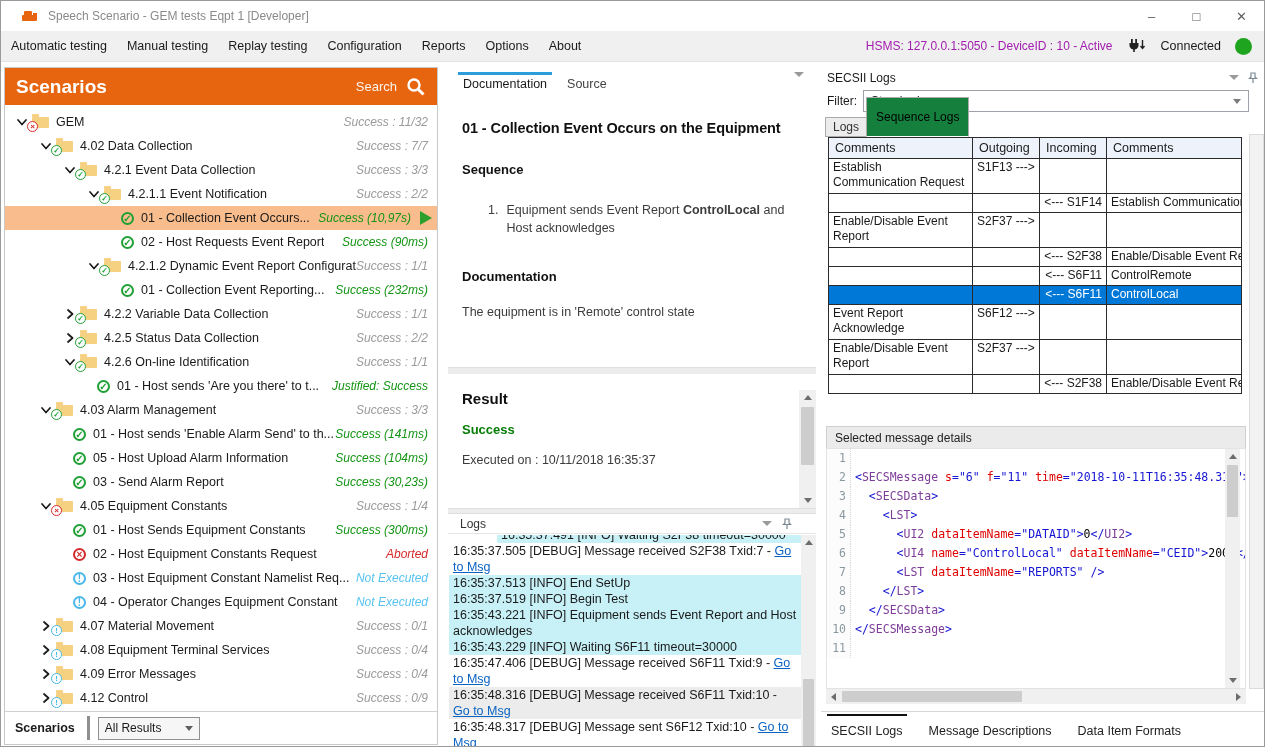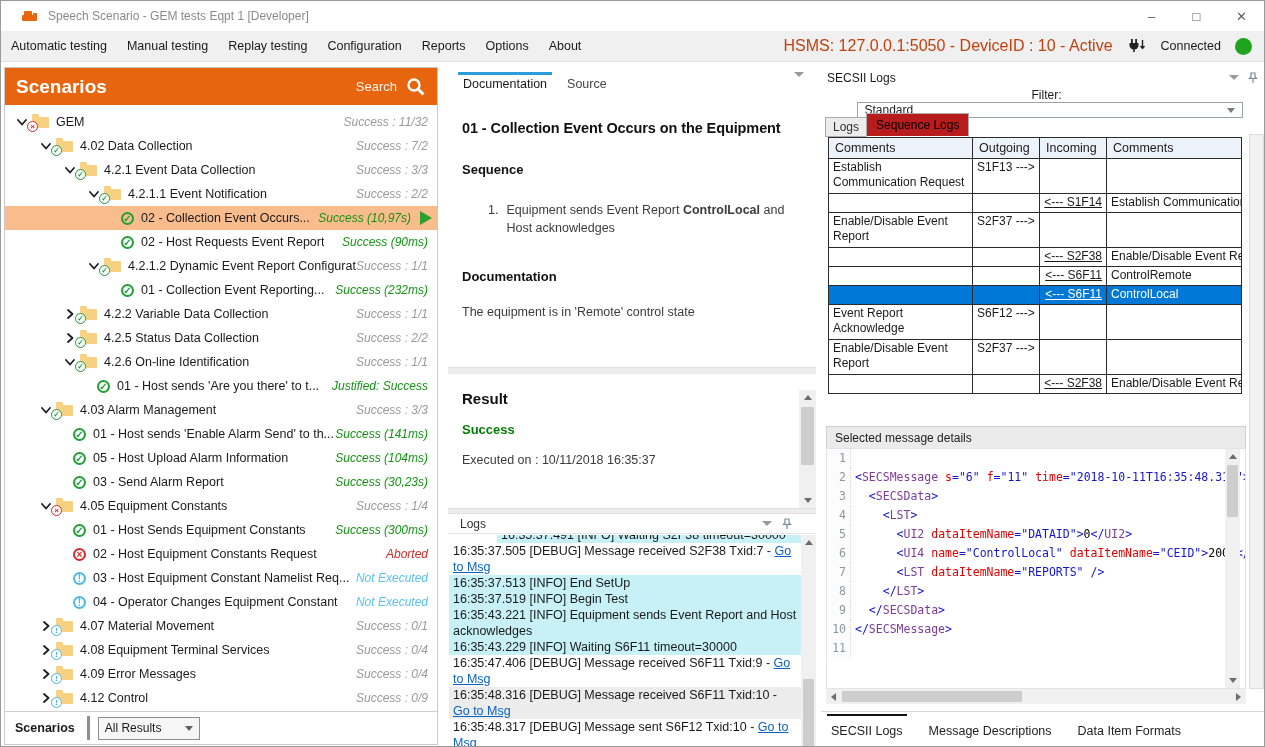--- a/index.html
+++ b/index.html
@@ -15,21 +15,21 @@
   .title-text{margin-left:9px;font-size:12px;color:#8a8a8a;}
   .winbtns{margin-left:auto;display:flex;height:30px;}
   .winbtn{width:45px;height:30px;display:flex;align-items:center;justify-content:center;
           color:#5f5f5f;font-size:13px;}
 
   
   .menubar{position:absolute;left:0;top:30px;width:100%;height:31px;background:#f0f0f0;
            display:flex;align-items:center;border-bottom:1px solid #e3e3e3;}
   .menu-item{padding:0 10px;font-size:12.5px;color:#1a1a1a;line-height:31px;}
   .menu-right{margin-left:auto;display:flex;align-items:center;gap:14px;padding-right:12px;}
-  .hsms{font-size:16px;color:#c2410c;}
+  .hsms{font-size:12px;color:#a21caf;}
   .connected-label{font-size:12.5px;color:#1a1a1a;}
   .conn-dot{width:17px;height:17px;border-radius:50%;background:#1fa41f;flex:none;}
 
   
   .left-panel{position:absolute;left:3px;top:66px;width:434px;height:678px;
               border:1px solid #c9c9c9;background:#fff;display:flex;flex-direction:column;}
   .scen-header{height:37px;background:#e8650f;display:flex;align-items:center;flex:none;}
   .scen-title{color:#fff;font-size:19px;font-weight:bold;margin-left:11px;}
   .scen-search-label{margin-left:auto;color:rgba(255,255,255,.92);font-size:13px;}
   .scen-search-icon{margin:0 10px 0 8px;flex:none;}
@@ -115,40 +115,40 @@
   .arr.lf{border-top:4px solid transparent;border-bottom:4px solid transparent;border-right:5px solid #6d6d6d;}
   .arr.rt{border-top:4px solid transparent;border-bottom:4px solid transparent;border-left:5px solid #6d6d6d;}
   .sb-thumb{position:absolute;left:2px;right:2px;background:#cdcdcd;border-radius:1px;}
   .sb-thumb.h{top:2px;bottom:2px;left:auto;right:auto;}
 
   
   .right-panel{position:absolute;left:820px;top:66px;width:445px;height:678px;background:#fff;}
   .sec-header{height:21px;display:flex;align-items:center;font-size:12px;color:#1a1a1a;
               padding-left:6px;}
   .sec-hicons{margin-left:auto;display:flex;align-items:center;gap:9px;padding-right:8px;}
-  .filter-row{height:26px;display:flex;align-items:center;padding-left:6px;flex-direction:column;}
+  .filter-row{height:26px;display:flex;align-items:center;padding-left:6px;}
   .filter-label{font-size:12px;}
   .filter-combo{margin-left:6px;width:386px;height:22px;border:1px solid #9da2a8;background:#fff;
                 display:flex;align-items:center;font-size:12px;padding:0 7px;}
   .filter-combo .carrow{margin-left:auto;border-top-color:#7b7b7b;}
   .sec-tabs{display:flex;align-items:flex-end;height:23px;padding-left:4px;}
   .sec-tab{font-size:12px;border:1px solid #ababab;background:#ececec;padding:2px 7px;
            margin-right:-1px;color:#333;}
-  .sec-tab.active{background:#b91c1c;border-bottom-color:#fff;padding:4px 9px;position:relative;z-index:2;color:#000;}
+  .sec-tab.active{background:#15803d;border-bottom-color:#fff;padding:12px 9px;position:relative;z-index:2;color:#000;}
   .seq-table{position:absolute;left:7px;top:70px;width:414px;border-collapse:collapse;
              border:1px solid #3e6da8;table-layout:fixed;font-size:12px;}
   .seq-table th{background:#eef3fb;font-weight:normal;text-align:left;padding:3px 6px;
                 border:1px solid #2b2b2b;font-size:12.5px;}
   .seq-table td{border:1px solid #2b2b2b;padding:1px 4px;vertical-align:top;overflow:hidden;
                 white-space:nowrap;}
   .seq-table td.wrap{white-space:normal;line-height:15px;}
   .seq-table tr.tall td{height:35px;}
   .seq-table tr.single td{height:19px;}
   .seq-table tr.selected td{background:#0078d7;color:#fff;}
-  .seq-table td.c3{text-align:right;text-decoration:underline;}
+  .seq-table td.c3{text-align:right;}
   .details-title{position:absolute;left:5px;top:359px;width:420px;height:24px;background:#ebebeb;
                  border:1px solid #cfcfcf;font-size:12px;display:flex;align-items:center;padding-left:8px;color:#222;}
   .code-area{position:absolute;left:5px;top:381px;width:420px;height:241px;background:#fff;
              border:1px solid #e3e3e3;overflow:hidden;font-family:"DejaVu Sans Mono",monospace;
              font-size:11.5px;line-height:19px;}
   .code-line{display:flex;white-space:pre;}
   .code-gutter{width:24px;flex:none;text-align:right;padding-right:4px;color:#8a98a0;
                border-right:1px dotted #d8d8d8;background:#fcfcfc;}
   .code-text{padding-left:4px;white-space:pre;}
   .tok-el{color:#7d3c98;}
@@ -236,21 +236,21 @@
         <div class="trow" style="padding-left: 32px;">
           <span class="chev down">
             <svg width="10" height="10" viewBox="0 0 10 10">
               <path d="M3 1 L7.5 5 L3 9" fill="none" stroke="#1a1a1a" stroke-width="1.7" stroke-linecap="round" stroke-linejoin="round"></path>
             </svg>
           </span>
           <span class="folder">
             <span class="fbadge ok">✓</span>
           </span>
           <span class="tlabel">4.02 Data Collection</span>
-          <span class="tstatus gray">Success : 7/2</span>
+          <span class="tstatus gray">Success : 7/7</span>
         </div>
         <div class="trow" style="padding-left: 56px;">
           <span class="chev down">
             <svg width="10" height="10" viewBox="0 0 10 10">
               <path d="M3 1 L7.5 5 L3 9" fill="none" stroke="#1a1a1a" stroke-width="1.7" stroke-linecap="round" stroke-linejoin="round"></path>
             </svg>
           </span>
           <span class="folder">
             <span class="fbadge ok">✓</span>
           </span>
@@ -264,21 +264,21 @@
             </svg>
           </span>
           <span class="folder">
             <span class="fbadge ok">✓</span>
           </span>
           <span class="tlabel">4.2.1.1 Event Notification</span>
           <span class="tstatus gray">Success : 2/2</span>
         </div>
         <div class="trow selected" style="padding-left: 114px;">
           <span class="ticon success">✓</span>
-          <span class="tlabel">02 - Collection Event Occurs...</span>
+          <span class="tlabel">01 - Collection Event Occurs...</span>
           <span class="tstatus green">Success (10,97s)</span>
           <span class="play"></span>
         </div>
         <div class="trow" style="padding-left: 114px;">
           <span class="ticon success">✓</span>
           <span class="tlabel">02 - Host Requests Event Report</span>
           <span class="tstatus green">Success (90ms)</span>
         </div>
         <div class="trow" style="padding-left: 80px;">
           <span class="chev down">

